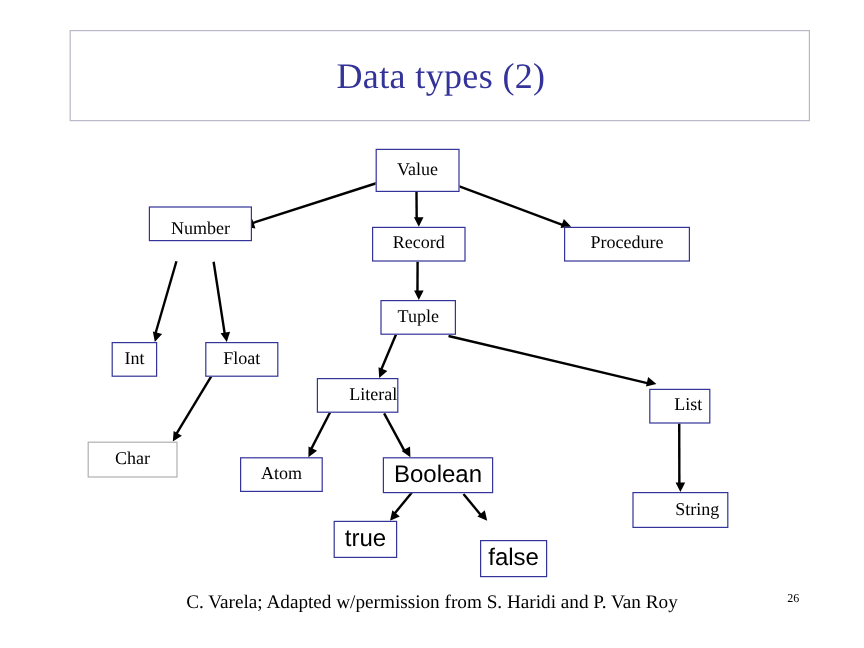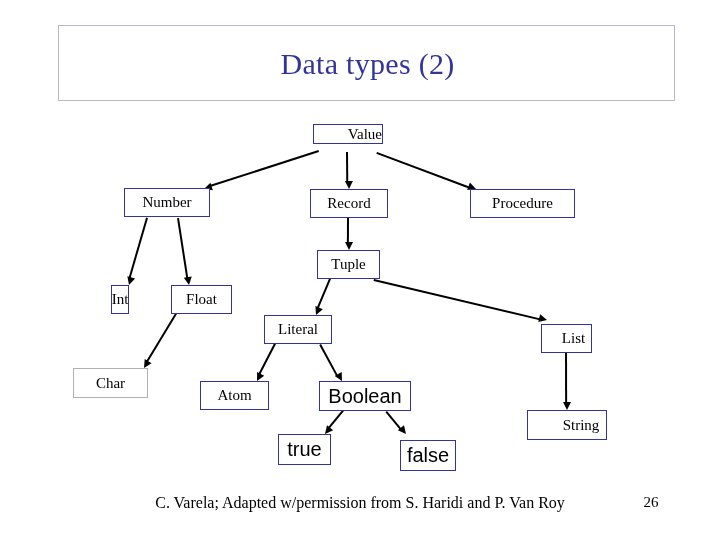--- a/index.html
+++ b/index.html
@@ -95,23 +95,23 @@
     text-align: center;
     font-family: "Liberation Serif", serif;
     font-size: 16px;
     color: #000000;
   }
   #footer-page {
     position: absolute;
     left: 636px;
     top: 494px;
     width: 30px;
-    text-align: center;
-    font-family: "Liberation Serif", serif;
-    font-size: 15px;
+    text-align: right;
+    font-family: "Liberation Serif", serif;
+    font-size: 10px;
     color: #000000;
   }
 </style>
 </head>
 <body>
 
 <div id="slide">
 
   <div id="title-box">
     <div id="title-text">Data types (2)</div>
@@ -142,63 +142,63 @@
       <div class="arrowhead" style="left: 337.55px; top: 373px; transform: rotate(-28.5127deg); transform-origin: 4px 8px;"></div>
       <div class="edge" style="left: 343.825px; top: 411px; width: 23.7217px; transform: rotate(129.3deg);"></div>
       <div class="arrowhead" style="left: 321px; top: 426px; transform: rotate(39.2996deg); transform-origin: 4px 8px;"></div>
       <div class="edge" style="left: 387.05px; top: 411px; width: 23.801px; transform: rotate(50.5144deg);"></div>
       <div class="arrowhead" style="left: 402px; top: 426px; transform: rotate(-39.4856deg); transform-origin: 4px 8px;"></div>
       <div class="edge" style="left: 566.675px; top: 349px; width: 55.0002px; transform: rotate(89.8591deg);"></div>
       <div class="arrowhead" style="left: 562.825px; top: 402px; transform: rotate(-0.140891deg); transform-origin: 4px 8px;"></div>
     </div>
 
   <div id="node-layer">
-      <div class="node" style="left: 313px; top: 124px; width: 70px; height: 20px; justify-content: flex-end;">
+      <div class="node" style="left: 313px; top: 124px; width: 70px; height: 36px;">
         <span>Value</span>
       </div>
-      <div class="node" style="left: 124px; top: 188px; width: 86px; height: 29px;">
+      <div class="node" style="left: 124px; top: 172px; width: 86px; height: 29px; align-items: flex-end;">
         <span>Number</span>
       </div>
       <div class="node" style="left: 310px; top: 189px; width: 78px; height: 29px; font-family: Liberation Serif, serif;">
         <span>Record</span>
       </div>
       <div class="node" style="left: 470px; top: 189px; width: 105px; height: 29px;">
         <span>Procedure</span>
       </div>
       <div class="node" style="left: 317px; top: 250px; width: 63px; height: 29px;">
         <span>Tuple</span>
       </div>
-      <div class="node" style="left: 93px; top: 285px; width: 18px; height: 29px; margin-left: 18px;">
+      <div class="node" style="left: 93px; top: 285px; width: 38px; height: 29px;">
         <span>Int</span>
       </div>
       <div class="node" style="left: 171px; top: 285px; width: 61px; height: 29px;">
         <span>Float</span>
       </div>
-      <div class="node" style="left: 264px; top: 315px; width: 68px; height: 29px;">
+      <div class="node" style="left: 264px; top: 315px; width: 68px; height: 29px; justify-content: flex-end;">
         <span>Literal</span>
       </div>
       <div class="node" style="left: 541px; top: 324px; width: 51px; height: 29px; padding-left: 14px;">
         <span>List</span>
       </div>
       <div class="node grey" style="left: 73px; top: 368px; width: 75px; height: 30px;">
         <span>Char</span>
       </div>
       <div class="node" style="left: 200px; top: 381px; width: 69px; height: 29px; align-items: center;">
         <span>Atom</span>
       </div>
       <div class="node sans" style="left: 319px; top: 381px; width: 92px; height: 30px;">
         <span>Boolean</span>
       </div>
       <div class="node" style="left: 527px; top: 410px; width: 80px; height: 30px; padding-left: 28px;">
         <span>String</span>
       </div>
       <div class="node sans" style="left: 278px; top: 434px; width: 53px; height: 31px;">
         <span>true</span>
       </div>
-      <div class="node sans" style="left: 400px; top: 440px; width: 56px; height: 31px;">
+      <div class="node sans" style="left: 400px; top: 450px; width: 56px; height: 31px;">
         <span>false</span>
       </div>
     </div>
 
   <div id="footer-credit">C. Varela; Adapted w/permission from S. Haridi and P. Van Roy</div>
   <div id="footer-page">26</div>
 
 </div>
 
 </body></html>

